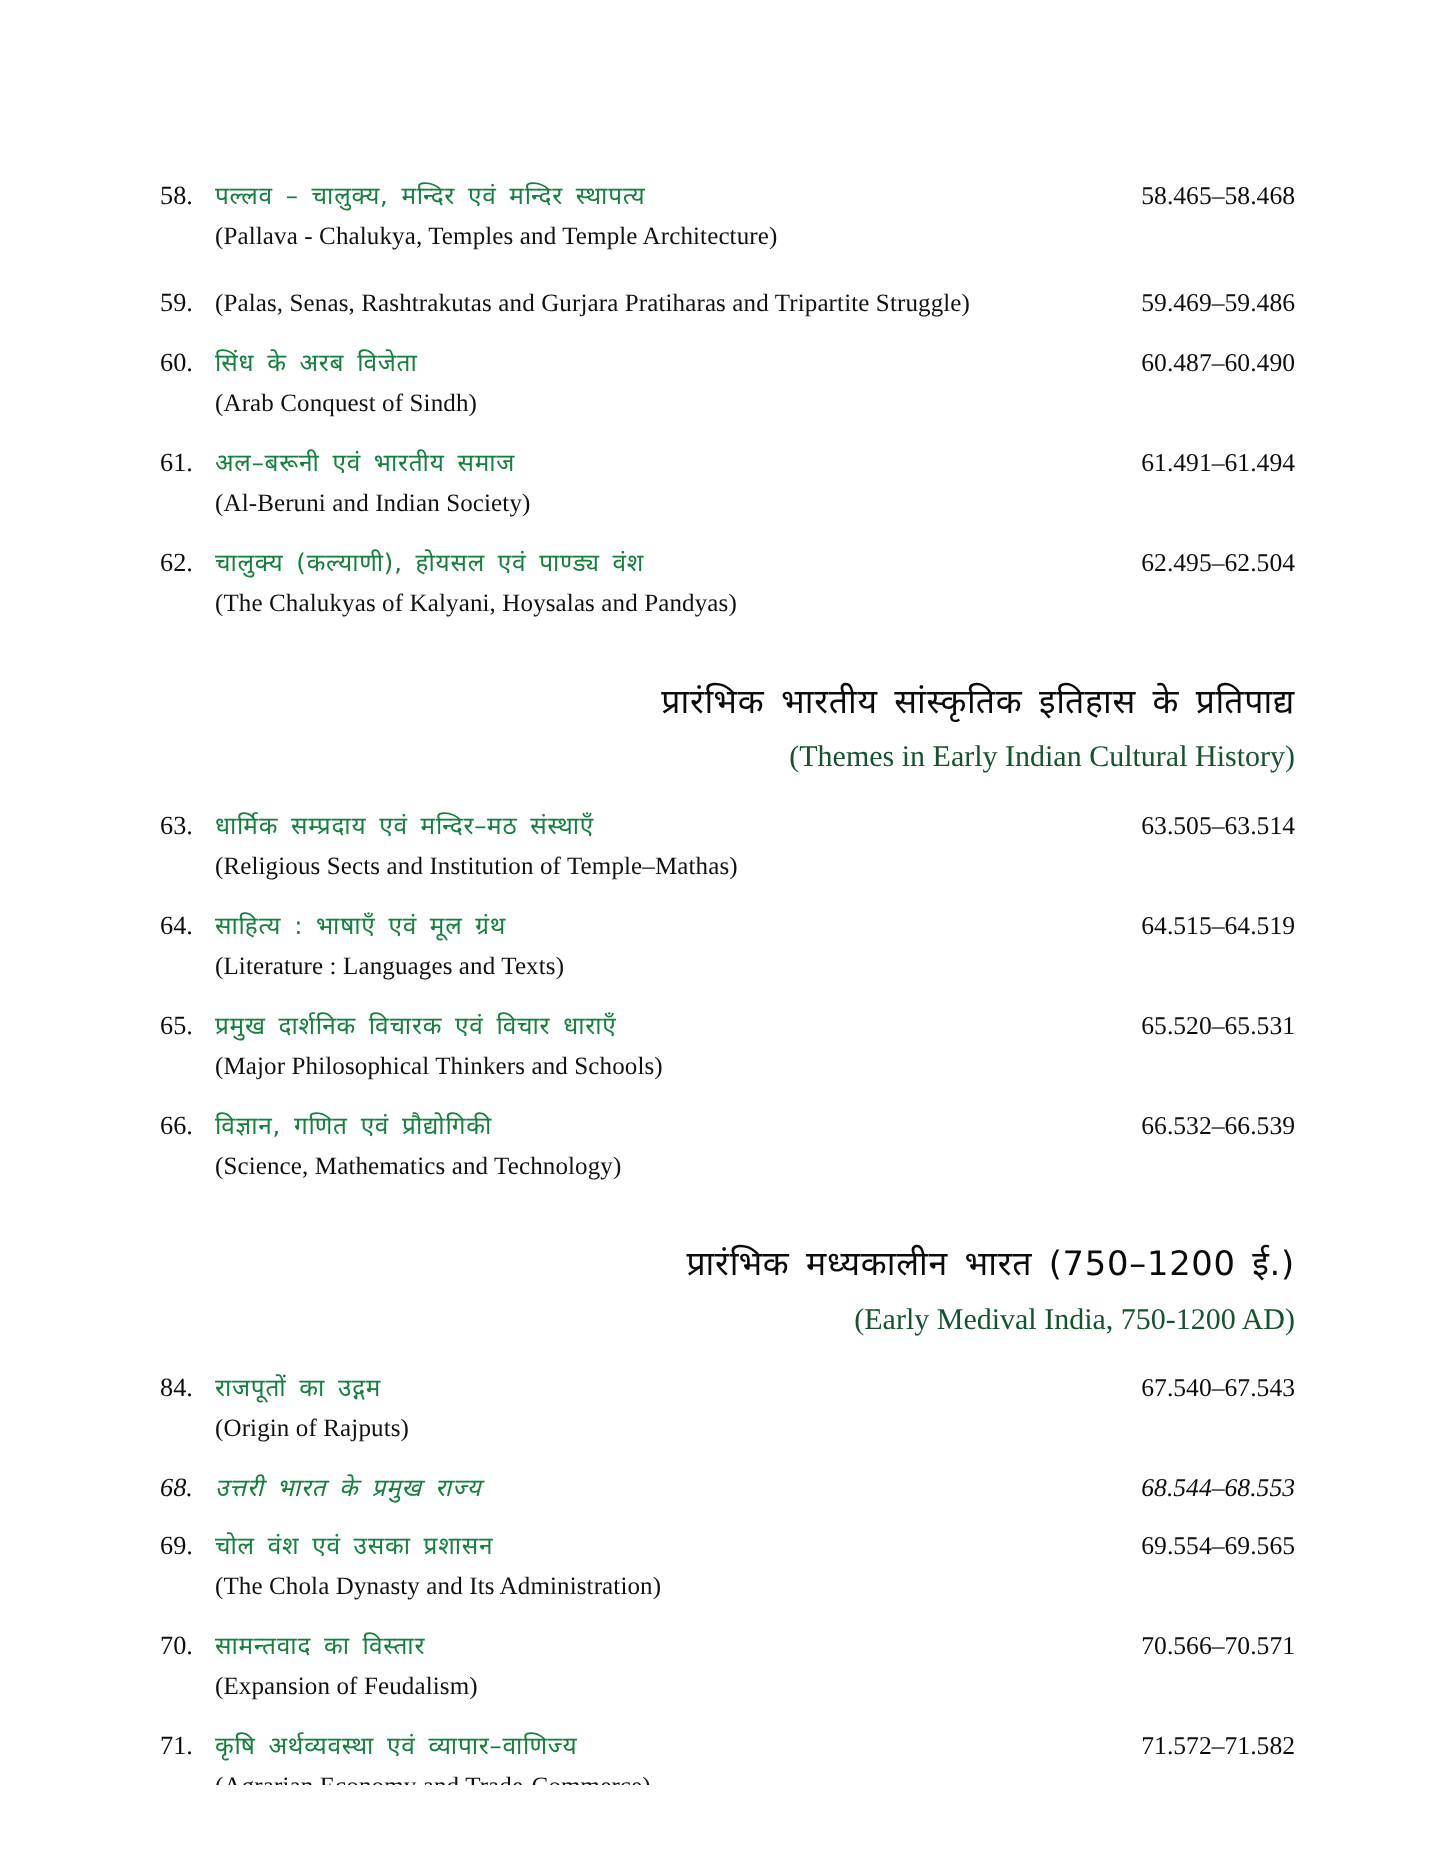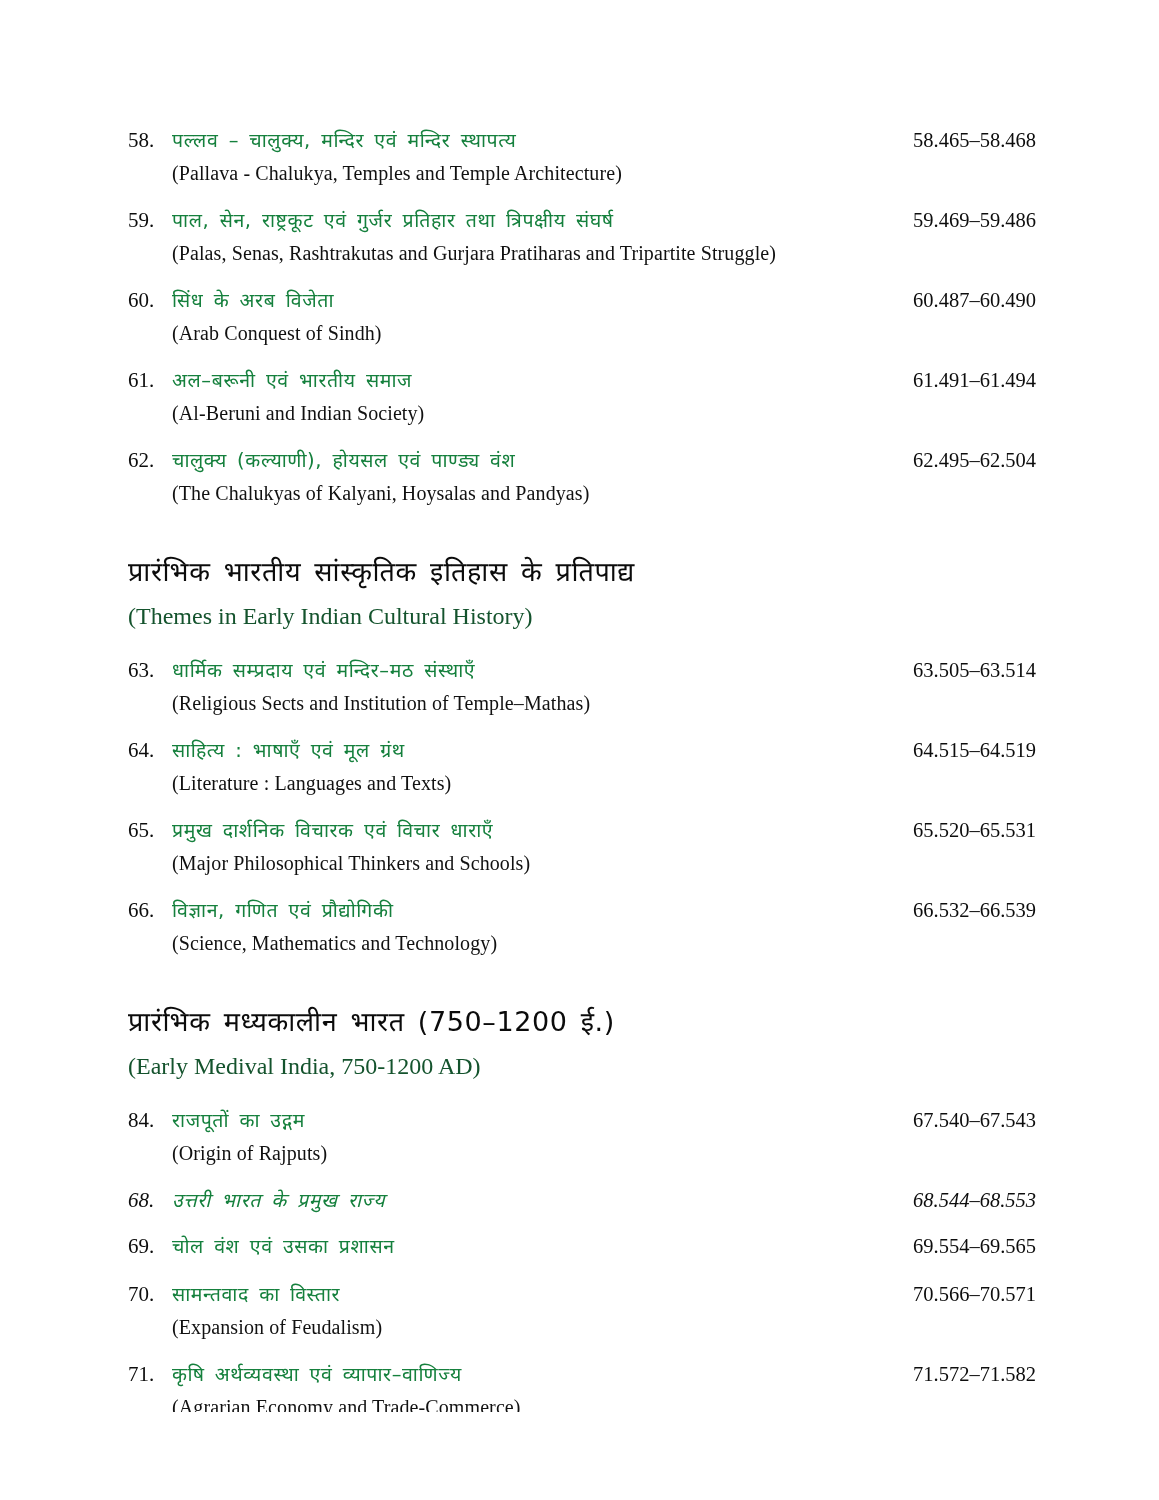--- a/index.html
+++ b/index.html
@@ -5,21 +5,21 @@
   html, body {
     margin: 0;
     padding: 0;
     background: #ffffff;
   }
   .page {
     position: relative;
     width: 1159px;
     height: 1412px;
     background: #ffffff;
-    margin: 0 auto;
+    margin: 16px auto;
     overflow: hidden;
     font-family: "Liberation Serif", "DejaVu Serif", serif;
     color: #0d0d0d;
   }
   .content {
     position: absolute;
     left: 128px;
     top: 128px;
     width: 908px;
   }
@@ -69,21 +69,21 @@
     font-family: "Liberation Serif", "DejaVu Serif", serif;
     font-size: 20px;
     line-height: 1.3;
     margin-top: 6px;
     letter-spacing: 0.1px;
     color: #111111;
   }
 
   
   .section-head {
-    text-align: left;
+    text-align: right;
     margin: 48px 0 26px 0;
   }
   .section-head .sh-hi {
     font-family: "DejaVu Sans", "Liberation Sans", sans-serif;
     font-size: 27px;
     line-height: 1.3;
     letter-spacing: 0.6px;
     word-spacing: 4px;
     color: #0b0b0b;
   }
@@ -107,21 +107,20 @@
             <div class="hi">पल्लव – चालुक्य, मन्दिर एवं मन्दिर स्थापत्य</div>
             <div class="en">(Pallava - Chalukya, Temples and Temple Architecture)</div>
           </div>
           <div class="entry-pages">58.465–58.468</div>
         </div>
       </div>
       <div class="entry">
         <div class="entry-row">
           <div class="entry-num">59.</div>
           <div class="entry-body">
-            <div class="hi">पाल, सेन, राष्ट्रकूट एवं गुर्जर प्रतिहार तथा त्रिपक्षीय संघर्ष</div>
             <div class="en">(Palas, Senas, Rashtrakutas and Gurjara Pratiharas and Tripartite Struggle)</div>
           </div>
           <div class="entry-pages">59.469–59.486</div>
         </div>
       </div>
       <div class="entry">
         <div class="entry-row">
           <div class="entry-num">60.</div>
           <div class="entry-body">
             <div class="hi">सिंध के अरब विजेता</div>
@@ -215,20 +214,21 @@
             <div class="hi">उत्तरी भारत के प्रमुख राज्य</div>
           </div>
           <div class="entry-pages">68.544–68.553</div>
         </div>
       </div>
       <div class="entry">
         <div class="entry-row">
           <div class="entry-num">69.</div>
           <div class="entry-body">
             <div class="hi">चोल वंश एवं उसका प्रशासन</div>
+            <div class="en">(The Chola Dynasty and Its Administration)</div>
           </div>
           <div class="entry-pages">69.554–69.565</div>
         </div>
       </div>
       <div class="entry">
         <div class="entry-row">
           <div class="entry-num">70.</div>
           <div class="entry-body">
             <div class="hi">सामन्तवाद का विस्तार</div>
             <div class="en">(Expansion of Feudalism)</div>

